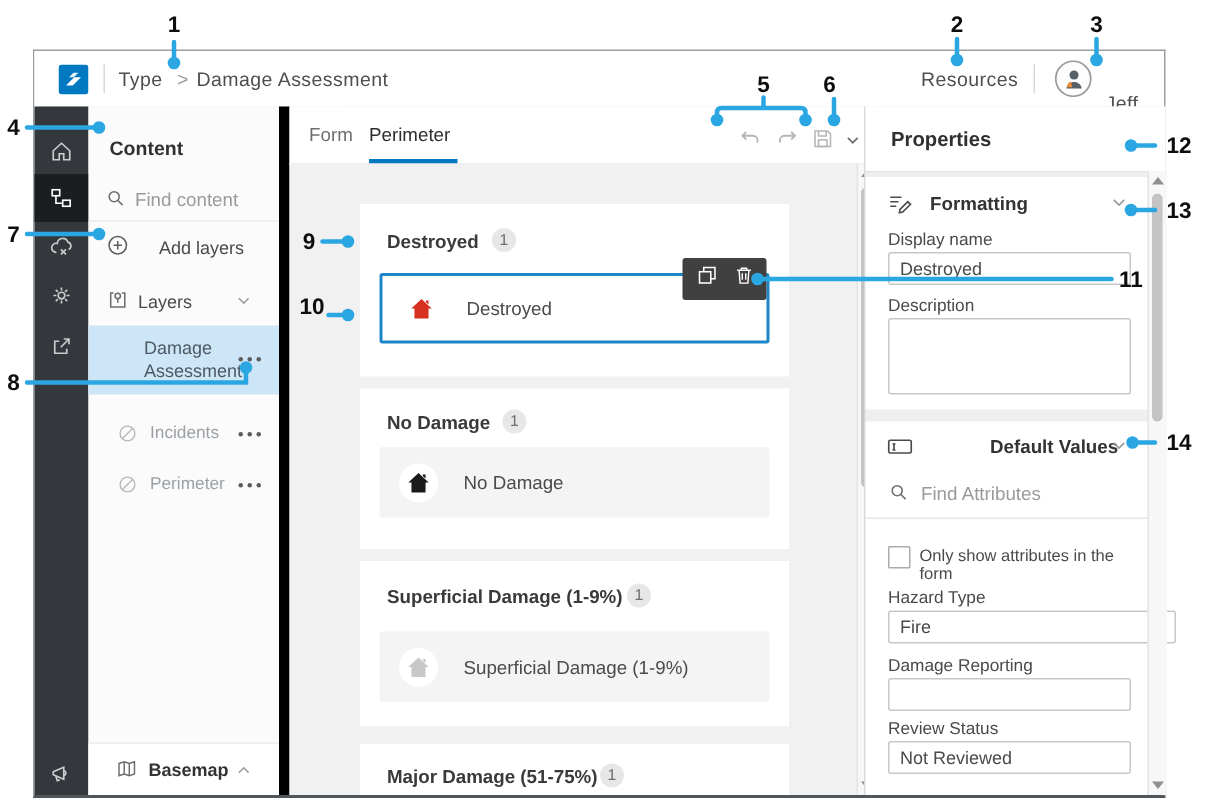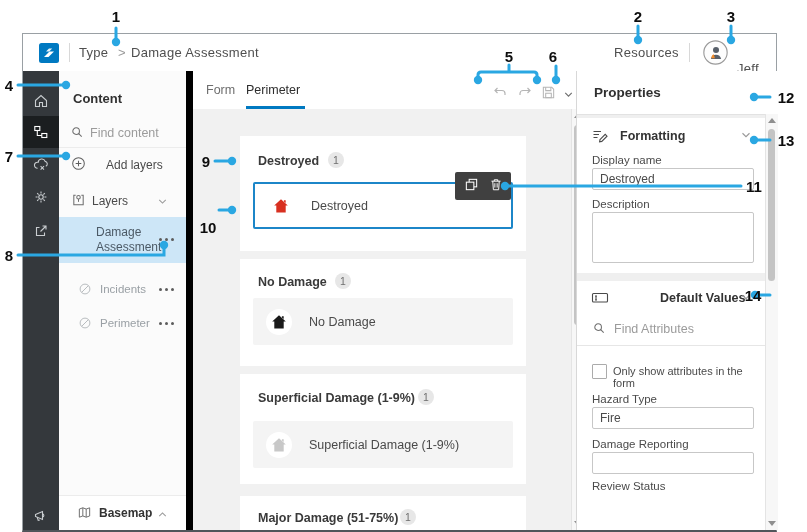--- a/index.html
+++ b/index.html
@@ -369,26 +369,27 @@
               <path d="M9.9 9.9 L13.4 13.4"></path>
             </svg>
         </span>
         <span class="ab ph" style="left:37px;top:41px;">Find Attributes</span>
         <div class="hline" style="left:0;top:64px;width:189px;background:#e6e6e6;"></div>
 
         <span class="cbx" style="left:15px;top:83px;"></span>
         <span class="ab" style="left:36px;top:84px;font-size:11px;color:#4a4a4a;">Only show attributes in the form</span>
 
         <span class="ab flab" style="left:15px;top:112px;">Hazard Type</span>
-        <input class="tb" style="left: 15px; top: 126px; width: 162px; height: 22px;" value="Fire">
+        <input class="tb" style="left: 15px; top: 126px; width: 192px; height: 22px;" value="Fire">
 
         <span class="ab flab" style="left:15px;top:157px;">Damage Reporting</span>
         <input class="tb" style="left: 15px; top: 171px; width: 162px; height: 22px;" value="">
 
         <span class="ab flab" style="left:15px;top:199px;">Review Status</span>
+        <input class="tb" style="left: 15px; top: 213px; width: 162px; height: 22px;" value="Not Reviewed">
       </div>
 
       <div class="sbar" style="left:188px;top:43px;width:12px;height:416px;">
         <div class="tri-up ab" style="left:2px;top:4px;"></div>
         <div class="sthumb" style="top:15px;height:152px;"></div>
         <div class="tri-dn ab" style="left:2px;bottom:4px;"></div>
       </div>
     </div>
   </div>
 
@@ -428,18 +429,18 @@
 
   <div class="ann" style="left:104px;top:8px;width:24px;">1</div>
   <div class="ann" style="left:626px;top:8px;width:24px;">2</div>
   <div class="ann" style="left:719px;top:8px;width:24px;">3</div>
   <div class="ann" style="left:0px;top:77px;width:18px;">4</div>
   <div class="ann" style="left:497px;top:48px;width:24px;">5</div>
   <div class="ann" style="left:541px;top:48px;width:24px;">6</div>
   <div class="ann" style="left:0px;top:148px;width:18px;">7</div>
   <div class="ann" style="left:0px;top:247px;width:18px;">8</div>
   <div class="ann" style="left:194px;top:153px;width:24px;">9</div>
-  <div class="ann" style="left:193px;top:219px;width:30px;">10</div>
+  <div class="ann" style="left:193px;top:196px;width:30px;">10</div>
   <div class="ann" style="left:739px;top:178px;width:30px;">11</div>
   <div class="ann" style="left:771px;top:89px;width:30px;">12</div>
   <div class="ann" style="left:771px;top:132px;width:30px;">13</div>
-  <div class="ann" style="left:738px;top:287px;width:30px;">14</div>
+  <div class="ann" style="left:771px;top:287px;width:30px;">14</div>
 </div>
 
 </body></html>

